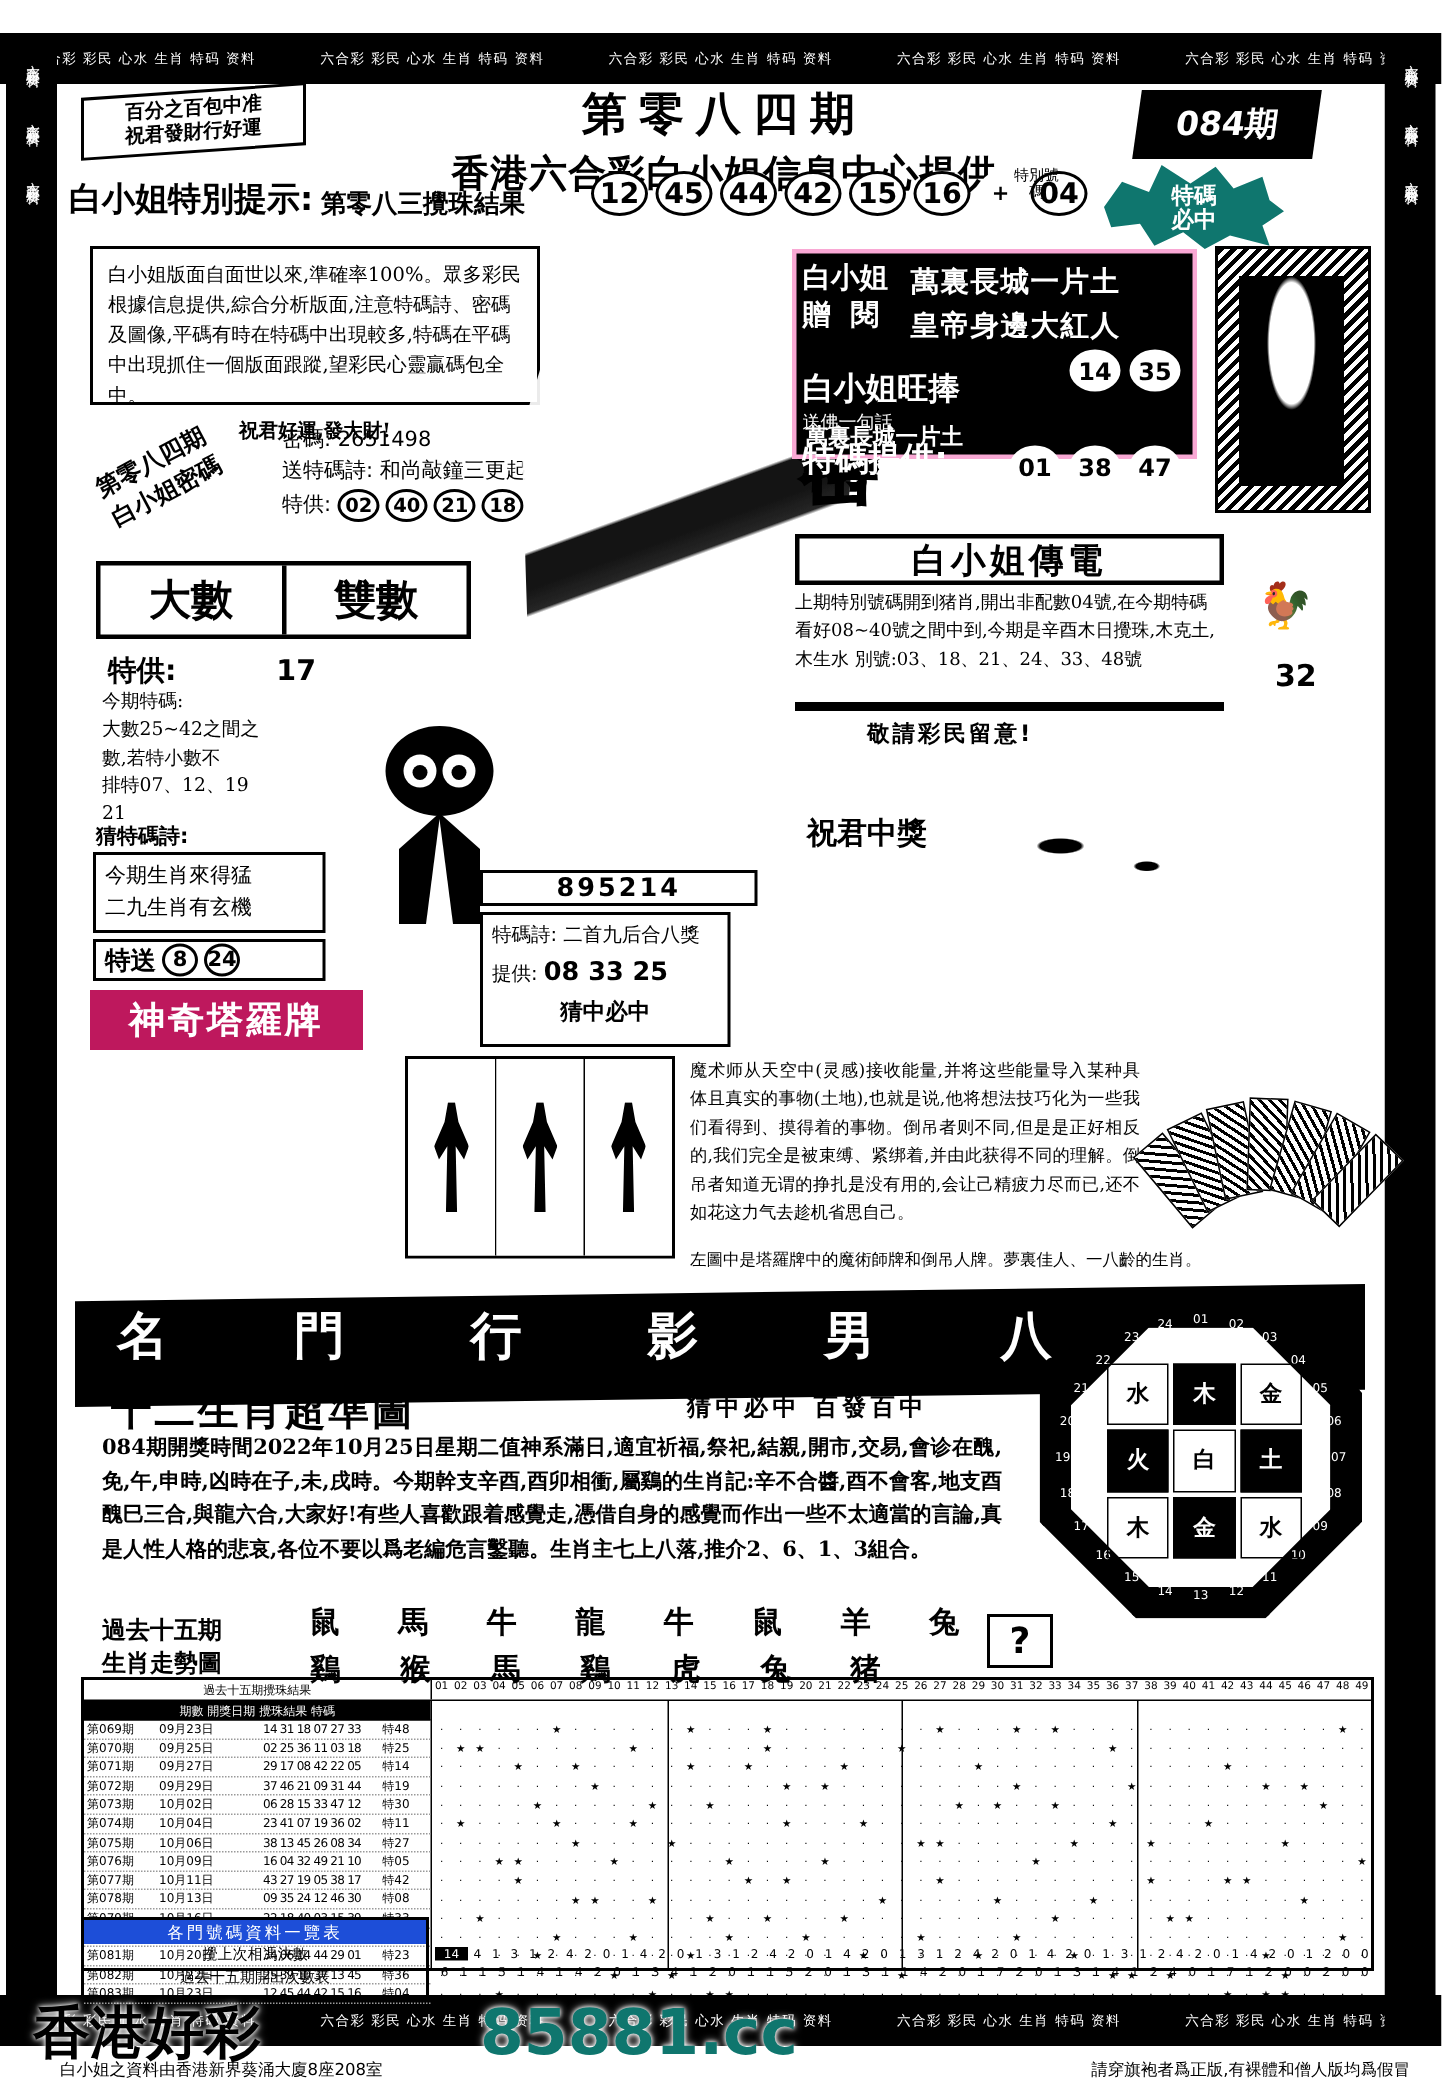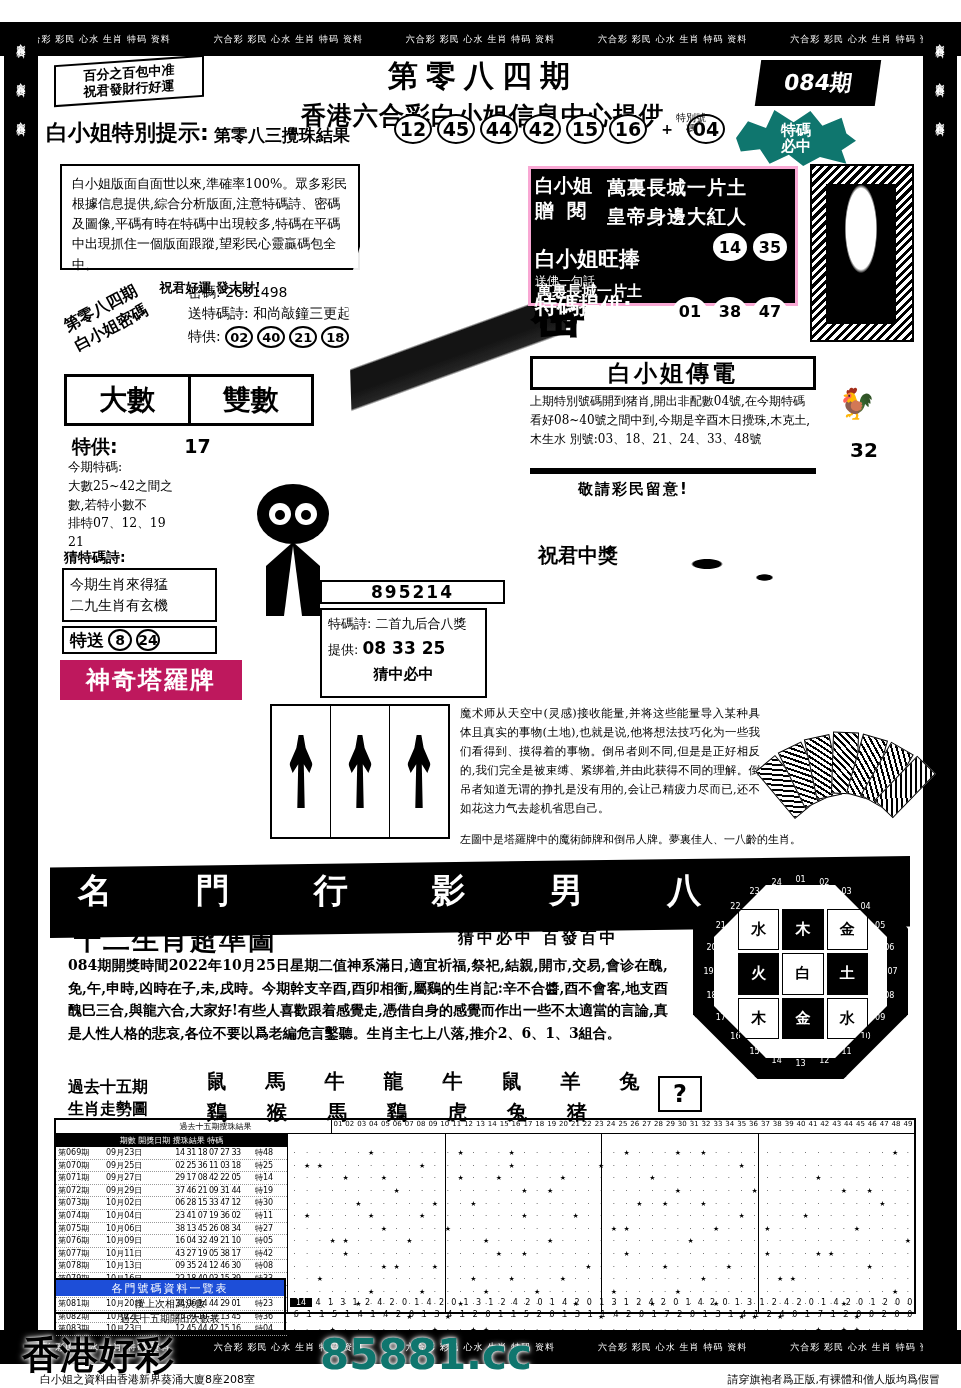--- a/index.html
+++ b/index.html
@@ -294,21 +294,21 @@
     width:58px; text-align:center; font-size:20px; font-weight:bold;
     font-family:"DejaVu Serif", serif;
   }
   .qmark {
     position:absolute; left:620px; top:1020px; width:44px; height:36px;
     border:2px solid #000; display:flex; align-items:center; justify-content:center;
     font-size:24px; font-weight:bold;
   }
   
   .tbl-wrap { position:absolute; left:16px; top:1062px; width:862px; height:196px; border:2px solid #000; }
-  .tbl-head { height:14px; border-bottom:1px solid #000; display:flex;padding-left:44px; }
+  .tbl-head { height:14px; border-bottom:1px solid #000; display:flex; }
   .tbl-head .lft { width:232px; border-right:1px solid #000; font-size:8px; display:flex; align-items:center; justify-content:center;}
   .tbl-head .rgt { flex:1; display:flex; }
   .tbl-head .rgt span { flex:1; text-align:center; font-size:7px; }
   .tbl-body { display:flex; height:180px; }
   .tbl-left { width:232px; border-right:1px solid #000; }
   .tbl-left .hrow { font-size:8px; text-align:center; border-bottom:1px solid #000; height:13px; line-height:13px; background:#000; color:#fff;}
   .tbl-left .row { display:flex; font-size:8px; height:12.6px; line-height:12.6px; border-bottom:1px dotted #999; }
   .tbl-left .row .c0 { width:50px; padding-left:2px; }
   .tbl-left .row .c1 { width:66px; }
   .tbl-left .row .c2 { width:72px; text-align:center; letter-spacing:-0.5px;}

